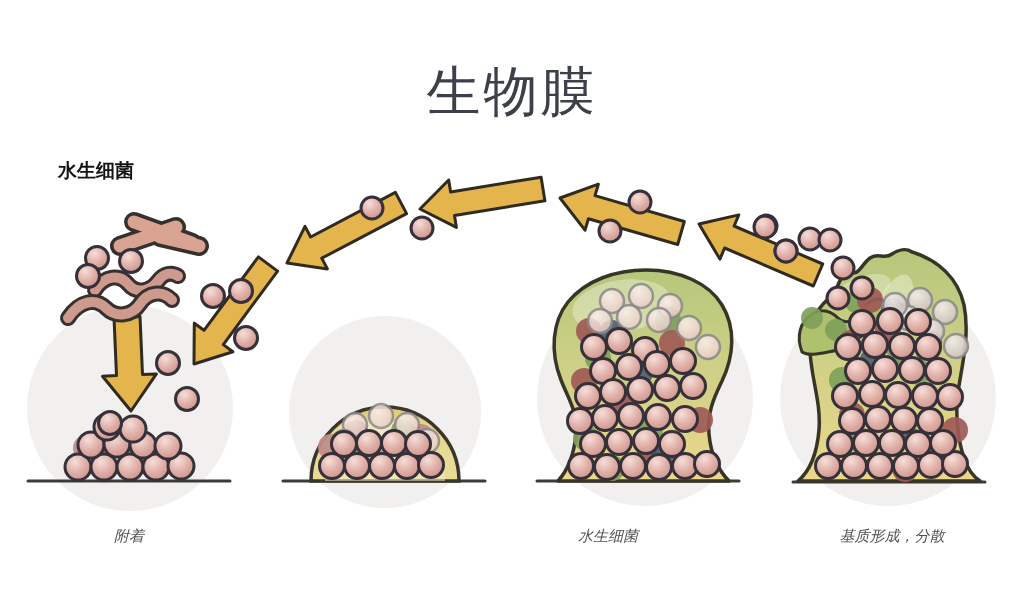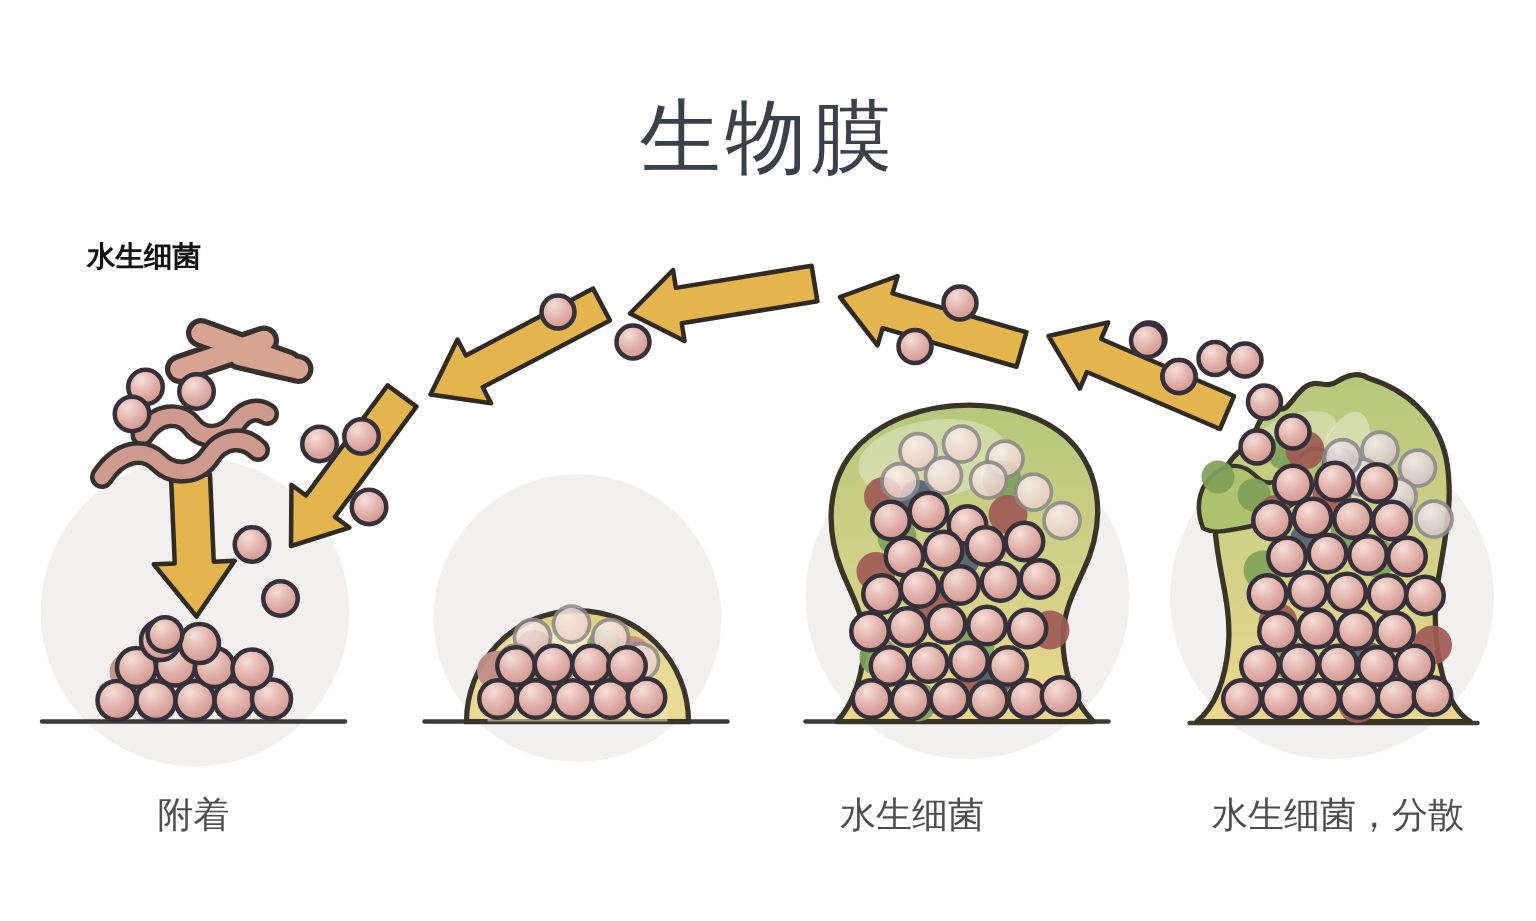--- a/index.html
+++ b/index.html
@@ -10,21 +10,21 @@
   .page-title{
     position:absolute;top:56px;left:0;width:100%;margin:0;text-align:center;
     font-size:54px;font-weight:500;letter-spacing:3px;color:var(--title-color,#3c4049);
   }
   .corner-label{
     position:absolute;left:58px;top:158px;font-size:19px;font-weight:700;
     color:var(--aquatic-label-color,#141414);
   }
   .stage-label{
     position:absolute;top:527px;transform:translateX(-50%);
-    font-size:24px;color:var(--label-color,#4e4e4e);white-space:nowrap;
+    font-size:15px;color:var(--label-color,#4e4e4e);white-space:nowrap;font-style:italic;
   }
   svg.art{position:absolute;left:0;top:0;}
   
   .bgc{fill:var(--background-circle,#f1f0ee);}
   .surf{stroke:var(--surface-line,#3b3b3b);stroke-width:3;stroke-linecap:round;}
   .arrow{fill:var(--arrow-fill,#e4b54d);stroke:var(--arrow-stroke,#2f2b20);stroke-width:3;stroke-linejoin:round;}
   .cell{fill:url(#cellGrad);stroke:var(--cell-outline,#35303a);stroke-width:3;}
   .cell-pale{fill:url(#paleGrad);stroke:#8a8a8a;stroke-width:2.5;opacity:.85;}
   .cell-gray{fill:url(#grayGrad);stroke:#8d8d8d;stroke-width:2.5;opacity:.9;}
   .blob-mauve{fill:var(--shadow-cell-mauve,#c28d89);opacity:.95;}
@@ -344,14 +344,14 @@
           <circle cx="830" cy="240" r="11" class="cell"></circle>
           <circle cx="843" cy="268" r="11" class="cell"></circle>
           <circle cx="862" cy="288" r="11" class="cell"></circle>
           <circle cx="838" cy="298" r="11" class="cell"></circle>
         </g>
     </g>
   </svg>
 
   <div class="stage-label" style="left:129px">附着</div>
   <div class="stage-label" style="left:608px">水生细菌</div>
-  <div class="stage-label" style="left:892px">水生细菌，分散</div>
+  <div class="stage-label" style="left:892px">基质形成，分散</div>
 </div>
 
 </body></html>

